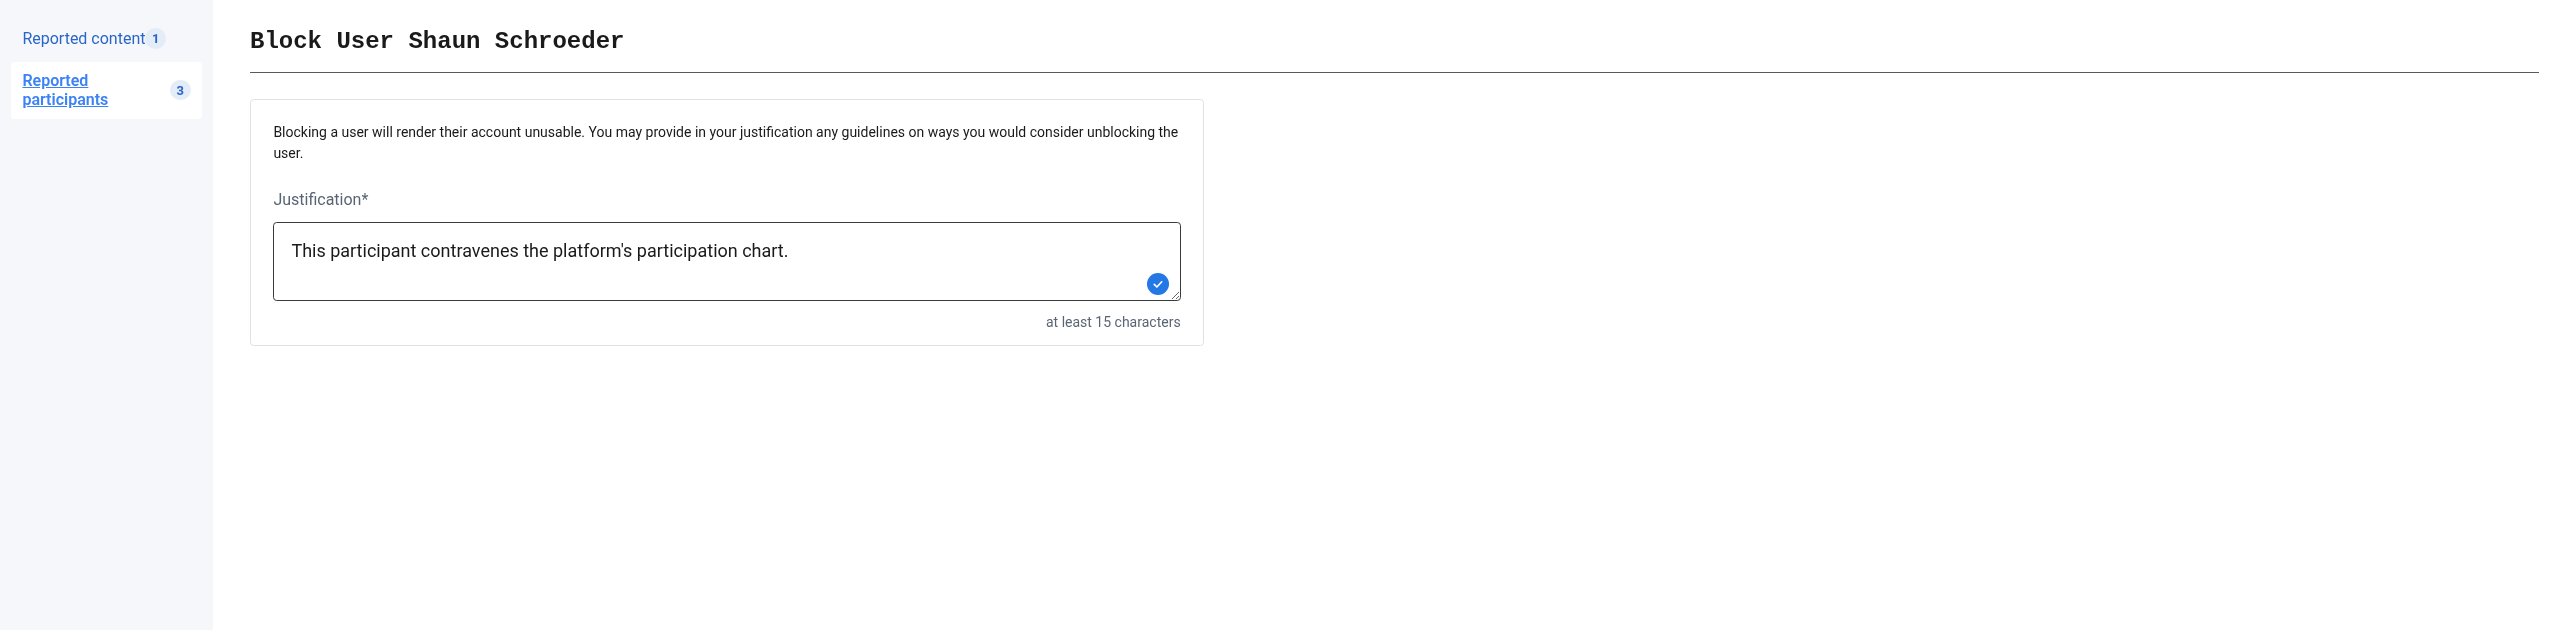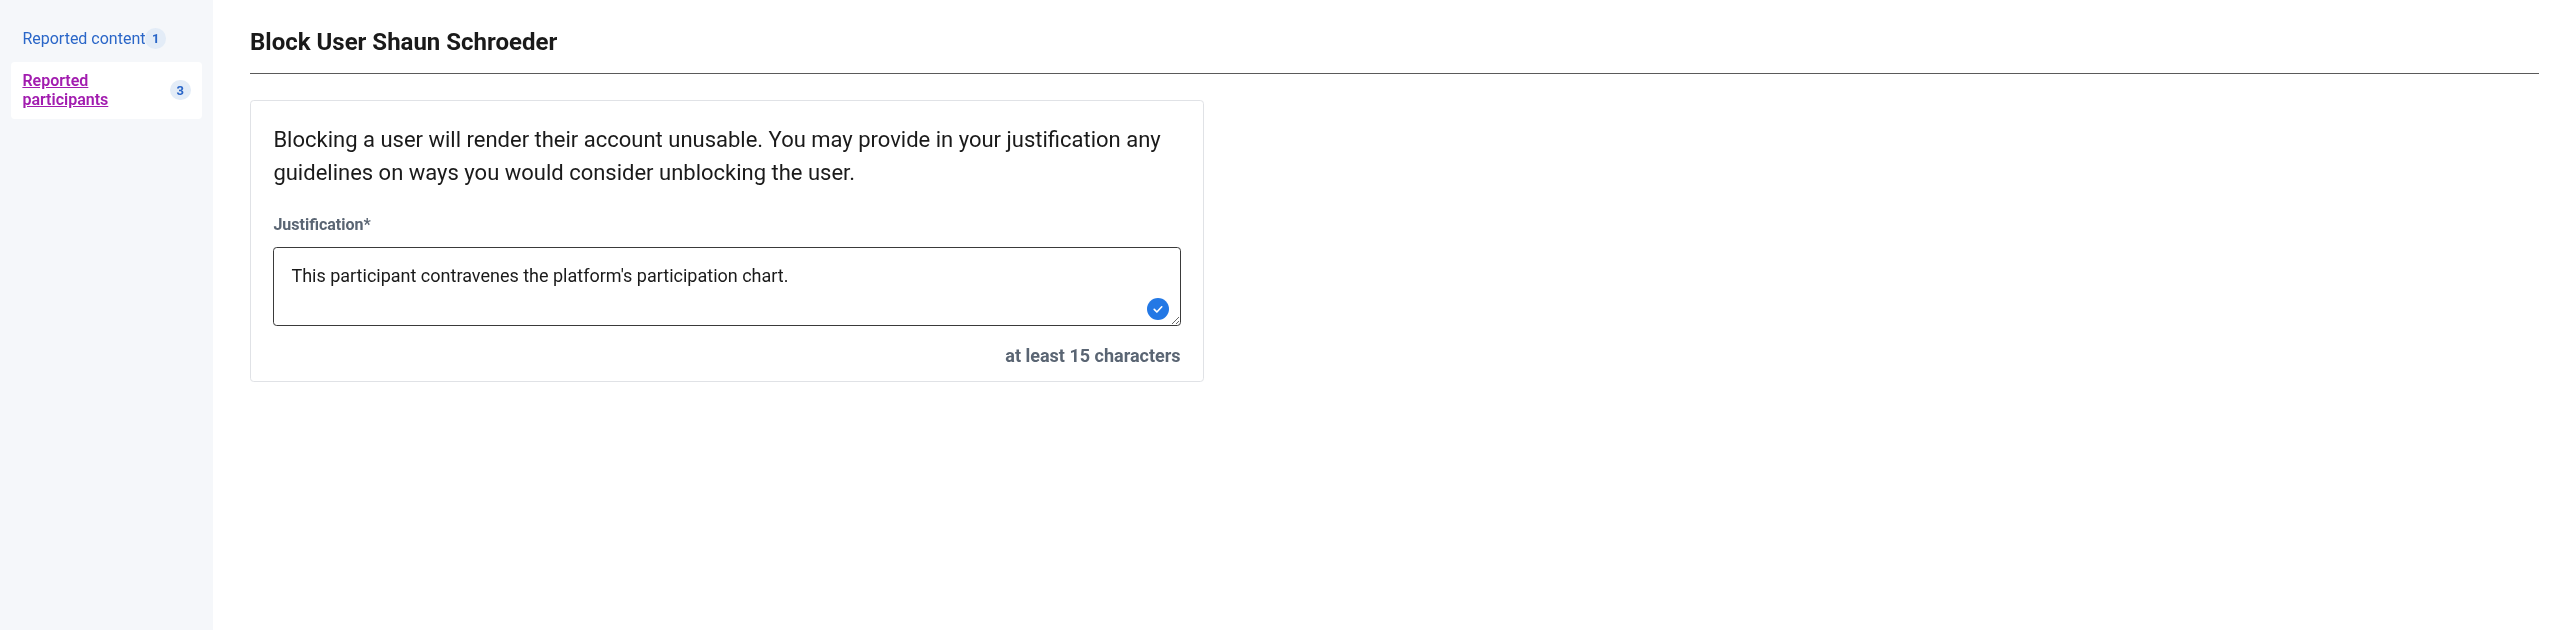--- a/index.html
+++ b/index.html
@@ -32,21 +32,21 @@
       font-size: 16px;
       margin-bottom: 3.7px;
     }
     .sidebar-item .label {
       color: #2a66c8;
     }
     .sidebar-item.active {
       background: #ffffff;
     }
     .sidebar-item.active .label {
-      color: #a21caf;
+      color: #3b82f6;
       font-weight: 600;
       text-decoration: underline;
     }
     .badge {
       background: #e3ecf7;
       color: #2a66c8;
       font-weight: 700;
       font-size: 13px;
       min-width: 20.6px;
       height: 20.6px;
@@ -58,41 +58,42 @@
     }
     .main {
       flex: 1;
       padding: 28px 37px 28px 37px;
     }
     .page-title {
       font-size: 24px;
       font-weight: 700;
       color: #1a1a1a;
       margin-bottom: 17px;
+      font-family: Liberation Mono, monospace;
     }
     .divider {
       border: none;
       border-top: 0.9px solid #5a5a5a;
       margin-bottom: 26px;
     }
     .card {
       border: 0.9px solid #e0e2e6;
       border-radius: 3.7px;
       padding: 22.4px 22.4px 15px 22.4px;
       max-width: 954px;
     }
     .description {
-      font-size: 22px;
+      font-size: 14px;
       line-height: 1.5;
       color: #1a1a1a;
       margin-bottom: 26px;
     }
     .field-label {
       font-size: 16px;
-      font-weight: 700;
+      font-weight: 400;
       color: #5a6573;
       margin-bottom: 13px;
     }
     .textarea-wrap {
       position: relative;
     }
     .textarea {
       width: 100%;
       min-height: 62px;
       border: 0.9px solid #3a3a3a;
@@ -116,24 +117,23 @@
       display: flex;
       align-items: center;
       justify-content: center;
     }
     .valid-icon svg {
       width: 12px;
       height: 12px;
     }
     .hint {
       text-align: right;
-      font-size: 18px;
+      font-size: 14px;
       color: #5a6573;
-      margin-top: 15px;
-      font-weight: bold;
+      margin-top: 9px;
     }
   </style>
 </head>
 <body>
 
 <div class="layout">
   <aside class="sidebar">
     <div class="sidebar-item">
       <span class="label">Reported content</span>
       <span class="badge">1</span>

